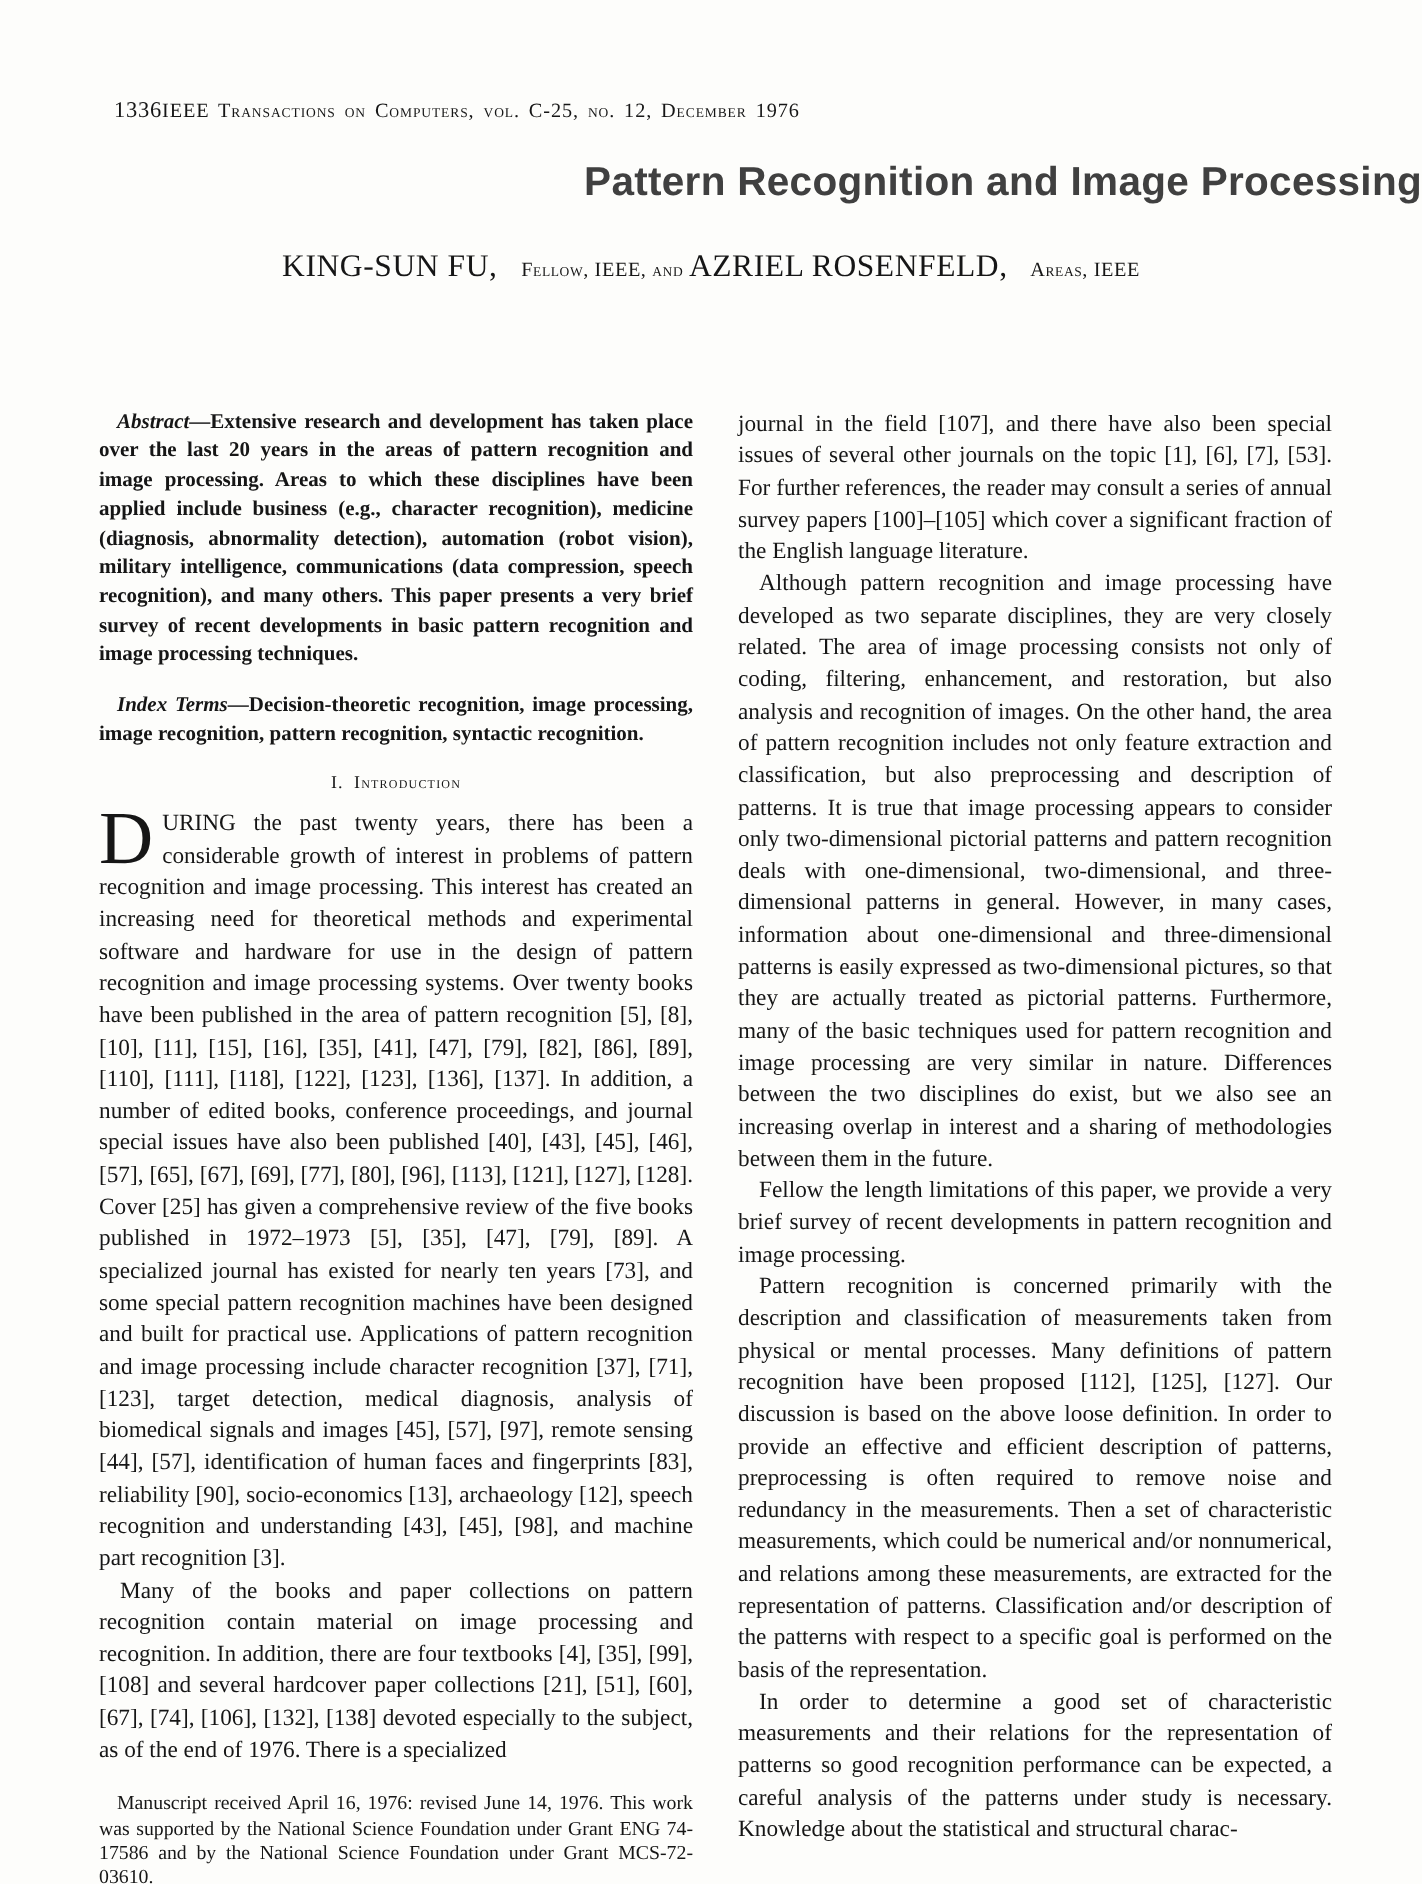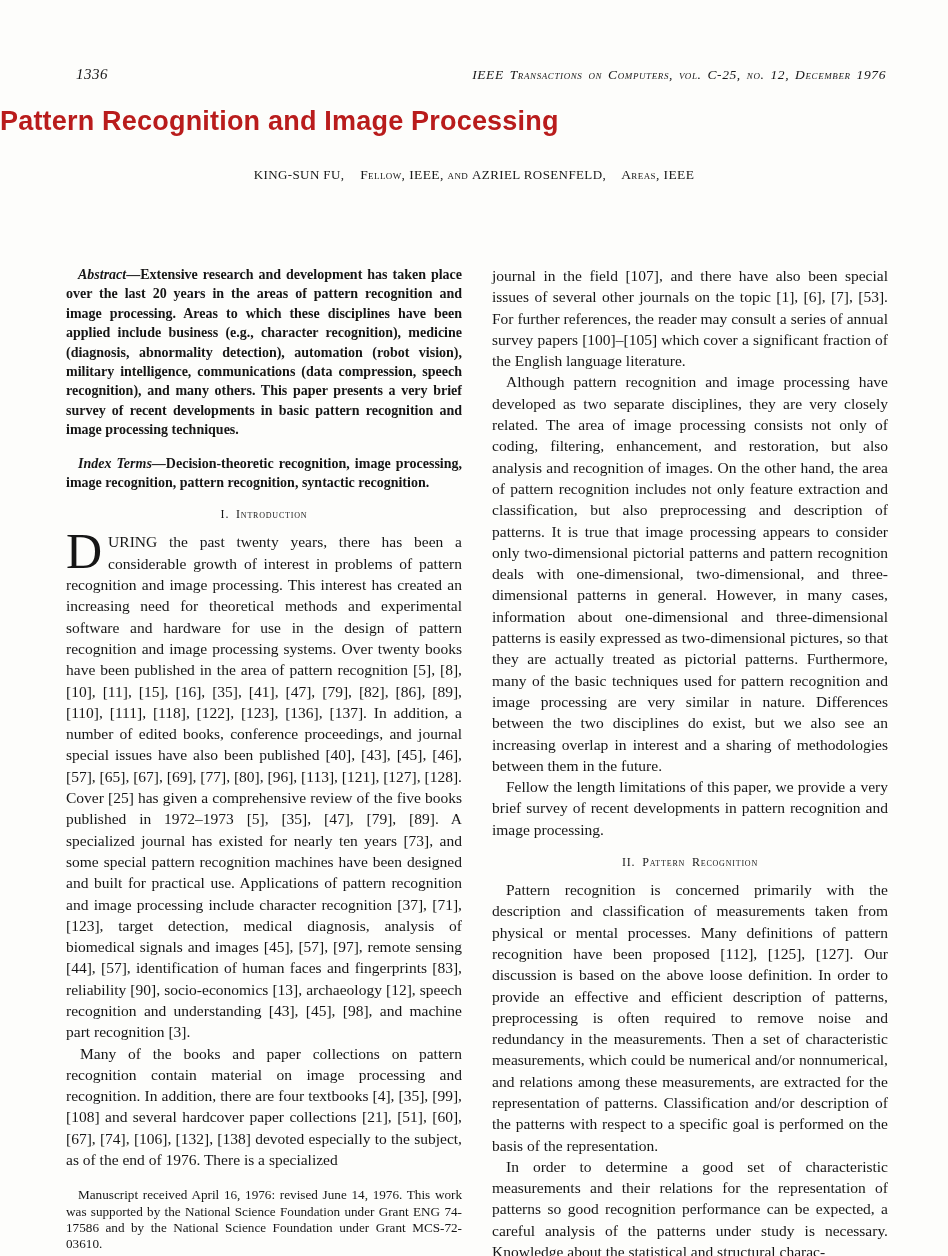--- a/index.html
+++ b/index.html
@@ -9,50 +9,48 @@
     height: 1256px;
     margin: 0 auto;
     background: #fdfdfb;
     color: #161616;
     font-family: "Liberation Serif", "DejaVu Serif", serif;
     overflow: hidden;
     box-sizing: border-box;
   }
   .running-head {
     display: flex;
-    justify-content: space-between;
     align-items: baseline;
-    margin: 66px 62px 0 76px;
-    font-style: italic;
+    margin: 66px 42px 0 76px;
   }
   .pageno {
     font-size: 15px;
     letter-spacing: 0.5px;
   }
   .smallcaps { font-variant: small-caps; }
   .journal {
     font-size: 13.5px;
     letter-spacing: 0.6px;
     word-spacing: 2px;
   }
   .title {
     margin: 23px 0 0 0;
-    text-align: left;
+    text-align: right;
     font-family: "Liberation Sans", sans-serif;
     font-weight: bold;
     font-size: 27px;
     letter-spacing: 0.2px;
-    color: #b91c1c;
+    color: #404040;
   }
   .authors {
     margin-top: 28px;
     text-align: center;
     white-space: pre-wrap;
   }
-  .aname { font-size: 13px; letter-spacing: 0.4px; }
+  .aname { font-size: 21px; letter-spacing: 0.4px; }
   .aaff  { font-size: 13.5px; letter-spacing: 0.4px; margin-left: 12px; }
   .columns {
     display: flex;
     gap: 30px;
     margin: 82px 60px 0 66px;
   }
   .col { flex: 1 1 0; min-width: 0; }
   p { margin: 0; }
   .abstract {
     font-size: 14px;
@@ -124,20 +122,19 @@
         <p class="fn">Manuscript received April 16, 1976: revised June 14, 1976. This work was supported by the National Science Foundation under Grant ENG 74-17586 and by the National Science Foundation under Grant MCS-72-03610.</p>
 
       </div>
     </div>
 
     <div class="col">
       <p class="para">journal in the field [107], and there have also been special issues of several other journals on the topic [1], [6], [7], [53]. For further references, the reader may consult a series of annual survey papers [100]–[105] which cover a significant fraction of the English language literature.</p>
       <p class="para indent">Although pattern recognition and image processing have developed as two separate disciplines, they are very closely related. The area of image processing consists not only of coding, filtering, enhancement, and restoration, but also analysis and recognition of images. On the other hand, the area of pattern recognition includes not only feature extraction and classification, but also preprocessing and description of patterns. It is true that image processing appears to consider only two-dimensional pictorial patterns and pattern recognition deals with one-dimensional, two-dimensional, and three-dimensional patterns in general. However, in many cases, information about one-dimensional and three-dimensional patterns is easily expressed as two-dimensional pictures, so that they are actually treated as pictorial patterns. Furthermore, many of the basic techniques used for pattern recognition and image processing are very similar in nature. Differences between the two disciplines do exist, but we also see an increasing overlap in interest and a sharing of methodologies between them in the future.</p>
       <p class="para indent">Fellow the length limitations of this paper, we provide a very brief survey of recent developments in pattern recognition and image processing.</p>
 
-      <h2 class="sect smallcaps">II. Pattern Recognition</h2>
 
       <p class="para indent">Pattern recognition is concerned primarily with the description and classification of measurements taken from physical or mental processes. Many definitions of pattern recognition have been proposed [112], [125], [127]. Our discussion is based on the above loose definition. In order to provide an effective and efficient description of patterns, preprocessing is often required to remove noise and redundancy in the measurements. Then a set of characteristic measurements, which could be numerical and/or nonnumerical, and relations among these measurements, are extracted for the representation of patterns. Classification and/or description of the patterns with respect to a specific goal is performed on the basis of the representation.</p>
       <p class="para indent">In order to determine a good set of characteristic measurements and their relations for the representation of patterns so good recognition performance can be expected, a careful analysis of the patterns under study is necessary. Knowledge about the statistical and structural charac-</p>
     </div>
 
   </div>
 </div>
 
 </body></html>

